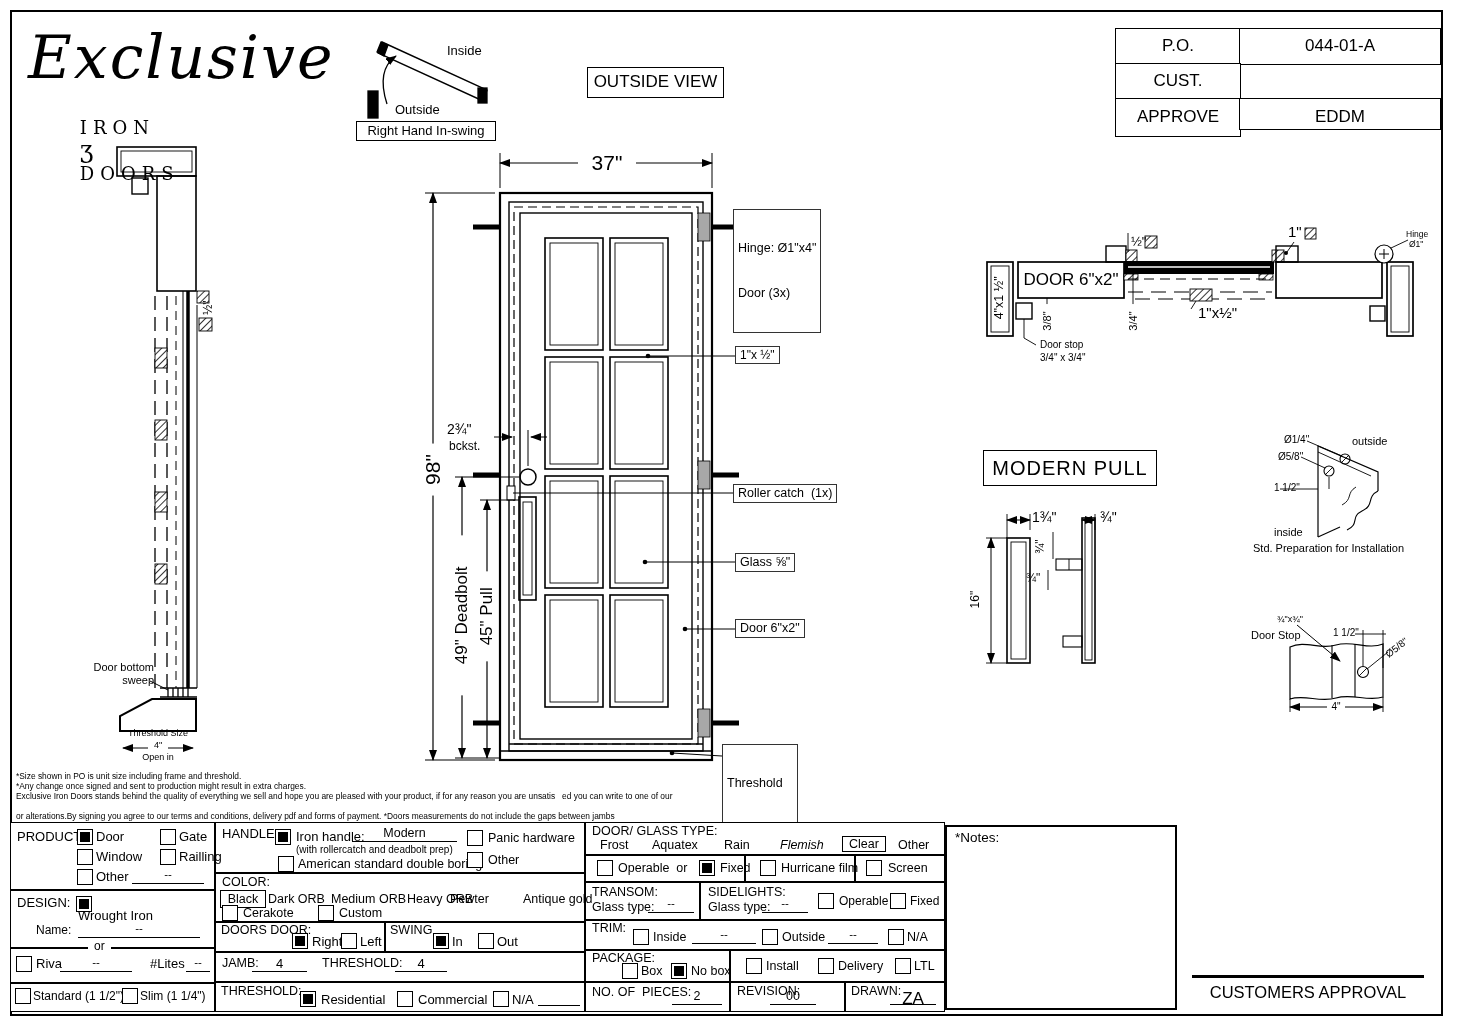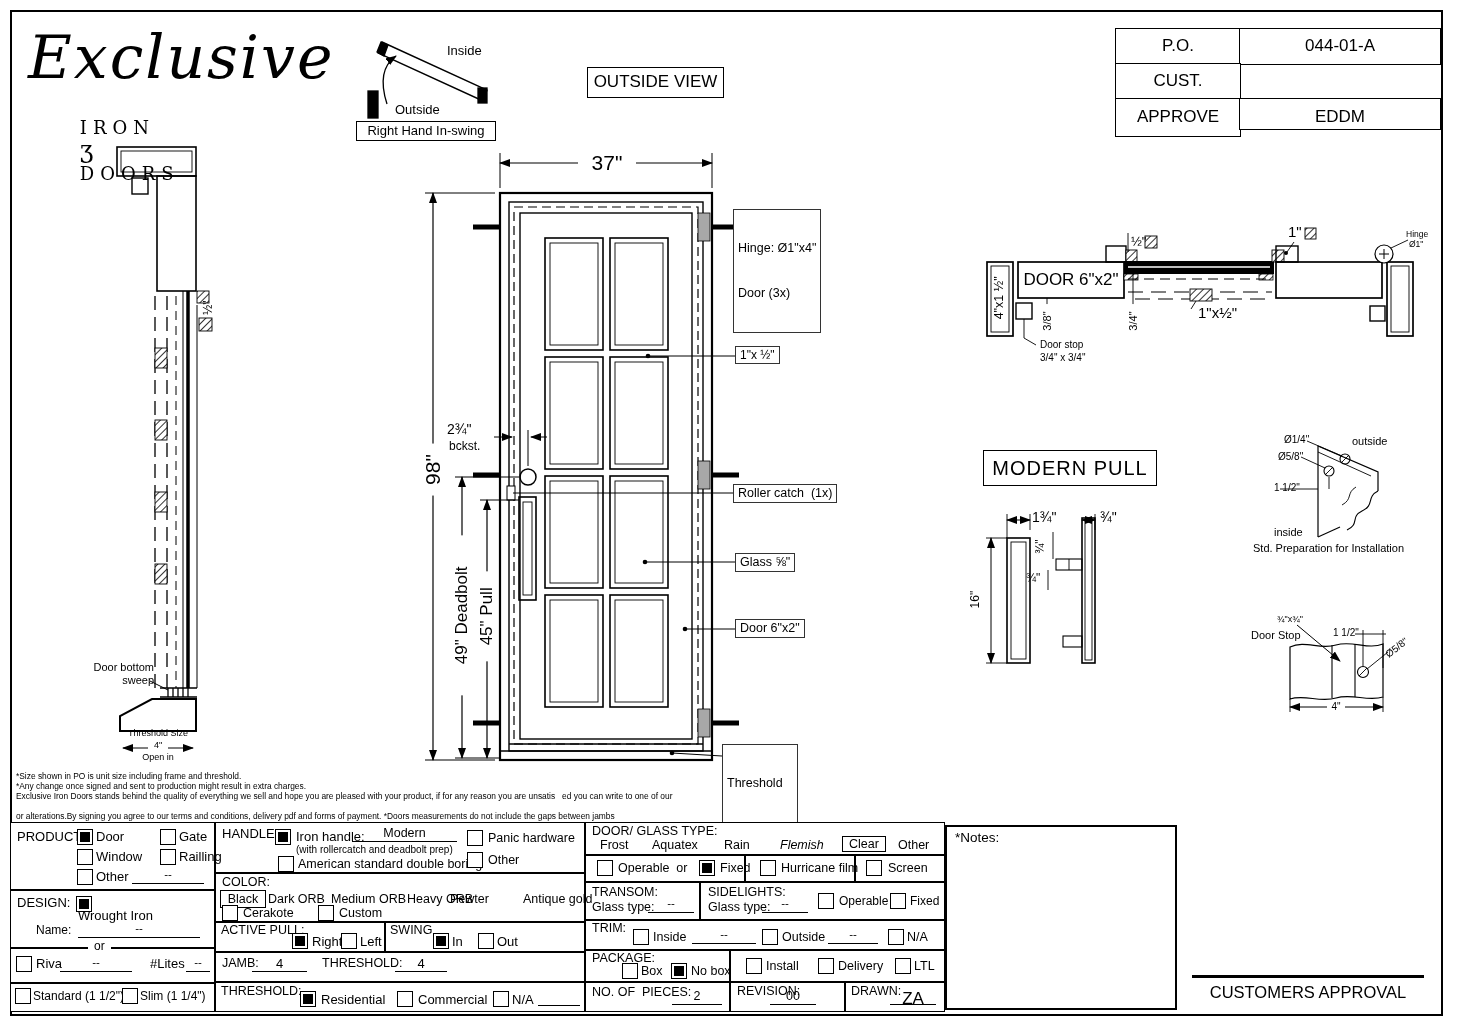--- a/index.html
+++ b/index.html
@@ -403,21 +403,21 @@
   <div class="lbl fs125" style="left:268px;top:893px;">Dark ORB</div>
   <div class="lbl fs125" style="left:331px;top:893px;">Medium ORB</div>
   <div class="lbl fs125" style="left:407px;top:893px;">Heavy ORB</div>
   <div class="lbl fs125" style="left:450px;top:893px;">Pewter</div>
   <div class="lbl fs125" style="left:523px;top:893px;">Antique gold</div>
   <span class="cb" style="left:222px;top:905px;"></span>
   <div class="lbl fs125" style="left:243px;top:907px;">Cerakote</div>
   <span class="cb" style="left:318px;top:905px;"></span>
   <div class="lbl fs125" style="left:339px;top:907px;">Custom</div>
 
-  <div class="lbl fs125" style="left:221px;top:924px;">ACTIVE PULL:</div>
+  <div class="lbl fs125" style="left:221px;top:924px;">DOORS DOOR:</div>
   <span class="cb checked" style="left:292px;top:933px;"></span>
   <div class="lbl fs13" style="left:312px;top:935px;">Right</div>
   <span class="cb" style="left:341px;top:933px;"></span>
   <div class="lbl fs13" style="left:360px;top:935px;">Left</div>
   <div class="lbl fs125" style="left:390px;top:924px;">SWING</div>
   <span class="cb checked" style="left:433px;top:933px;"></span>
   <div class="lbl fs13" style="left:452px;top:935px;">In</div>
   <span class="cb" style="left:478px;top:933px;"></span>
   <div class="lbl fs13" style="left:497px;top:935px;">Out</div>
 

